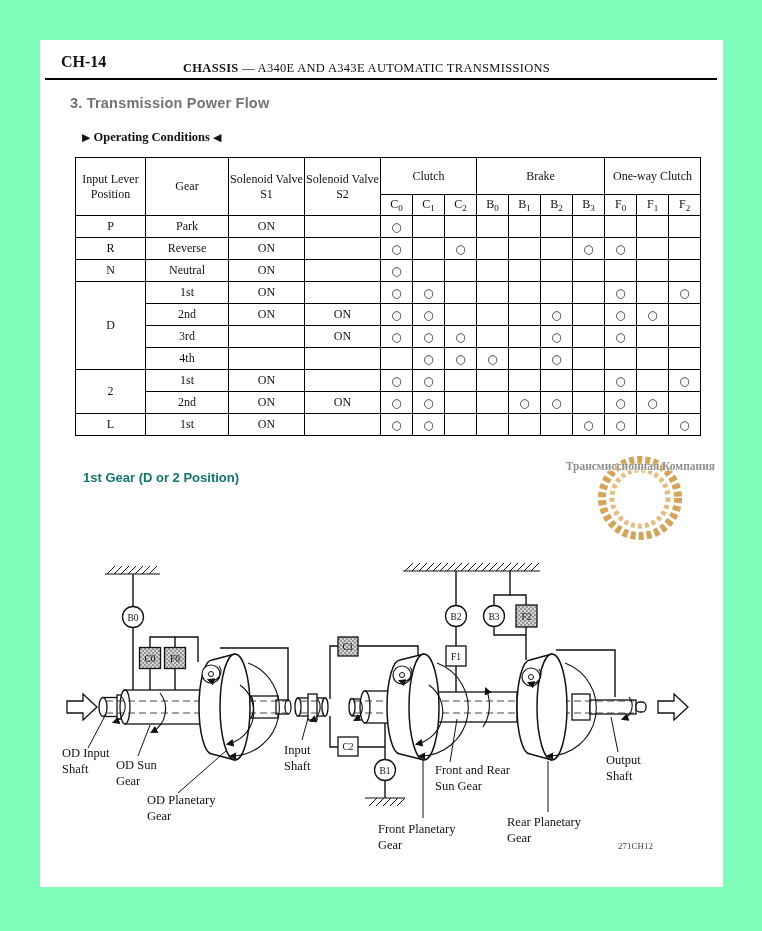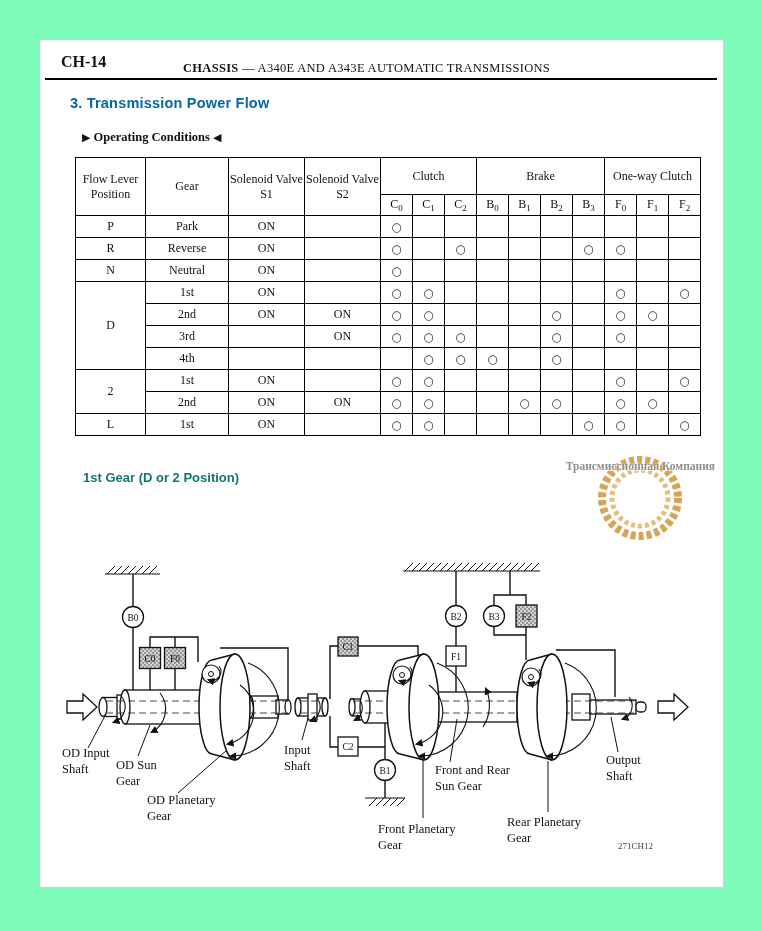--- a/index.html
+++ b/index.html
@@ -6,21 +6,21 @@
   .stage{position:relative;width:762px;height:931px;background:#7dfcba;overflow:hidden;
          font-family:"Liberation Serif","DejaVu Serif",serif;}
   .page{position:absolute;left:40px;top:40px;width:683px;height:847px;background:#ffffff;}
 
   .code{position:absolute;left:21px;top:13px;font-weight:bold;font-size:16px;color:#111;}
   .htitle{position:absolute;left:128px;top:21px;font-size:12.5px;color:#111;letter-spacing:.3px;white-space:nowrap;}
   .htitle .hb{font-weight:bold;margin-left:15px;}
   .rule{position:absolute;left:5px;top:38px;width:672px;height:2px;background:#000;}
 
   .sect{position:absolute;left:30px;top:55px;font-family:"Liberation Sans",sans-serif;
-        font-weight:bold;font-size:14.5px;color:#0369a1;letter-spacing:.2px;text-align:center;}
+        font-weight:bold;font-size:14.5px;color:#737373;letter-spacing:.2px;text-align:center;}
   .opcond{position:absolute;left:42px;top:90px;font-weight:bold;font-size:12.5px;color:#111;}
   .opcond .tri{font-family:"DejaVu Sans",sans-serif;font-size:11px;}
 
   .tablewrap{position:absolute;left:35px;top:117px;}
   table.optable{border-collapse:collapse;table-layout:fixed;width:625px;border:1.5px solid #000;
                 font-size:12px;color:#111;}
   .optable th,.optable td{border:1px solid #000;text-align:center;padding:0;font-weight:normal;
                           overflow:hidden;}
   .optable thead tr.r1{height:37px;}
   .optable thead tr.r2{height:21px;}
@@ -68,21 +68,21 @@
             <col style="width:32px">
           <col style="width:32px">
             <col style="width:32px">
             <col style="width:32px">
             <col style="width:32px">
           <col style="width:32px">
             <col style="width:32px">
         </colgroup>
         <thead>
           <tr class="r1">
-            <th rowspan="2">Flow Lever Position</th>
+            <th rowspan="2">Input Lever Position</th>
             <th rowspan="2">Gear</th>
             <th rowspan="2">Solenoid Valve S1</th>
             <th rowspan="2">Solenoid Valve S2</th>
             <th colspan="3">Clutch</th>
             <th colspan="4">Brake</th>
             <th colspan="3">One-way Clutch</th>
           </tr>
           <tr class="r2">
               <th>C<sub>0</sub></th>
               <th>C<sub>1</sub></th>

